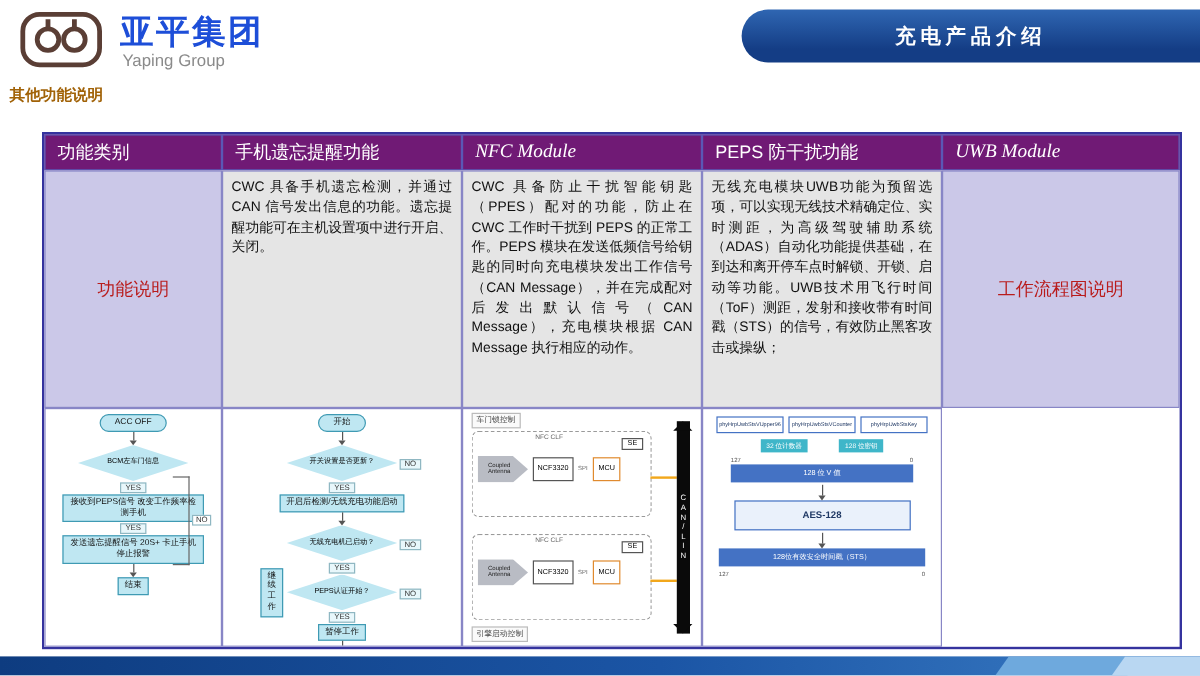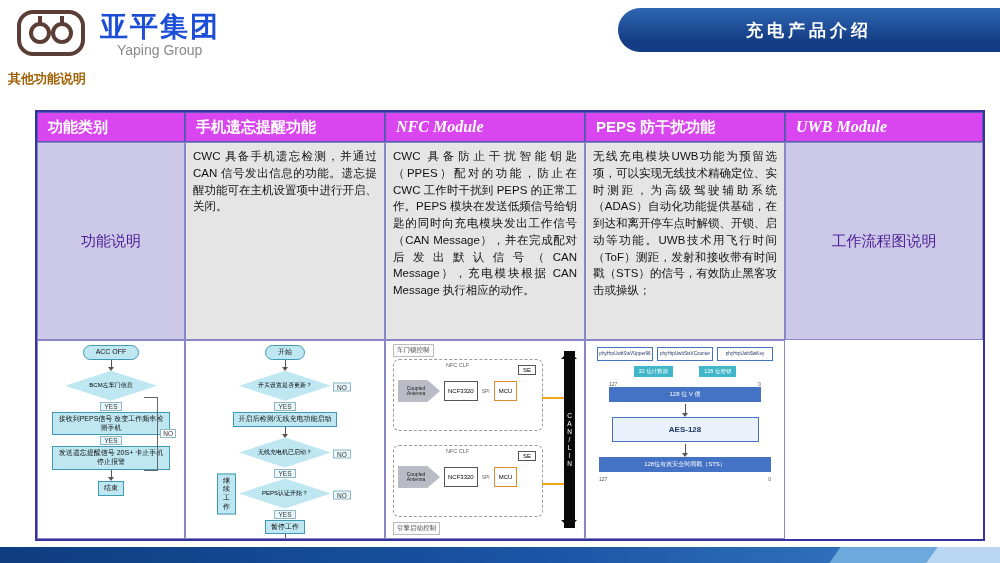--- a/index.html
+++ b/index.html
@@ -3,36 +3,36 @@
 <meta charset="utf-8">
 <style>
   * { margin:0; padding:0; box-sizing:border-box; }
   html,body { width:1000px; height:563px; }
   body { font-family:"Liberation Sans","DejaVu Sans",sans-serif; background:#fff; overflow:hidden; }
   .slide { position:relative; width:1000px; height:563px; background:#fff; }
 
   
   .logo { position:absolute; left:16px; top:6px; }
   .company-cn { position:absolute; left:100px; top:8px; font-size:28px; font-weight:bold; color:#1d4ed8; letter-spacing:2px; }
-  .company-en { position:absolute; left:102px; top:42px; font-size:14px; color:#8a8a8a;margin-left:15px; }
+  .company-en { position:absolute; left:102px; top:42px; font-size:14px; color:#8a8a8a; }
   .banner { position:absolute; right:0; top:8px; width:382px; height:44px;
             background:linear-gradient(180deg,#2f66b2 0%,#143d85 75%);
             border-radius:24px 0 0 24px; color:#fff; font-size:17px; font-weight:bold;
             letter-spacing:4px; display:flex; align-items:center; justify-content:center; }
   .subtitle { position:absolute; left:8px; top:70px; font-size:13px; font-weight:bold; color:#a16207; }
 
   
   .grid { position:absolute; left:35px; top:110px; width:950px;
           display:grid; grid-template-columns:148px 200px 200px 200px 198px;
           grid-template-rows:30px 198px 199px; border:2px solid #35339e; }
-  .hcell { background:#d946ef; color:#fff; font-weight:bold; font-size:15px;
+  .hcell { background:#701a75; color:#fff; font-weight:normal; font-size:15px;
            display:flex; align-items:center; padding-left:10px; border:1px solid #5a58b5; }
   .hcell.it { font-style:italic; font-family:"Liberation Serif",serif; font-size:16px; }
   .lcell { background:#cbc8e8; display:flex; align-items:center; justify-content:center;
-           font-size:15px; color:#4c1d95; border:1px solid #8886c6; }
+           font-size:15px; color:#b91c1c; border:1px solid #8886c6; }
   .tcell { background:#e5e5e5; border:1px solid #8886c6; font-size:11.5px; line-height:1.46;
            padding:5px 7px; color:#111; text-align:justify; }
   .fcell { background:#fff; border:1px solid #8886c6; position:relative; overflow:hidden; }
 
   
   .fc-col { display:flex; flex-direction:column; align-items:center; padding-top:4px; height:100%; }
   .shape { font-size:7px; line-height:1.25; text-align:center; color:#111; }
   .ellipse { background:#bfe7f2; border:1px solid #3f9ab3; border-radius:12px; padding:2px 12px; }
   .rect { background:#bfe7f2; border:1px solid #3f9ab3; padding:2px 5px; max-width:118px; }
   .diamond { width:92px; height:30px; display:flex; align-items:center; justify-content:center;

